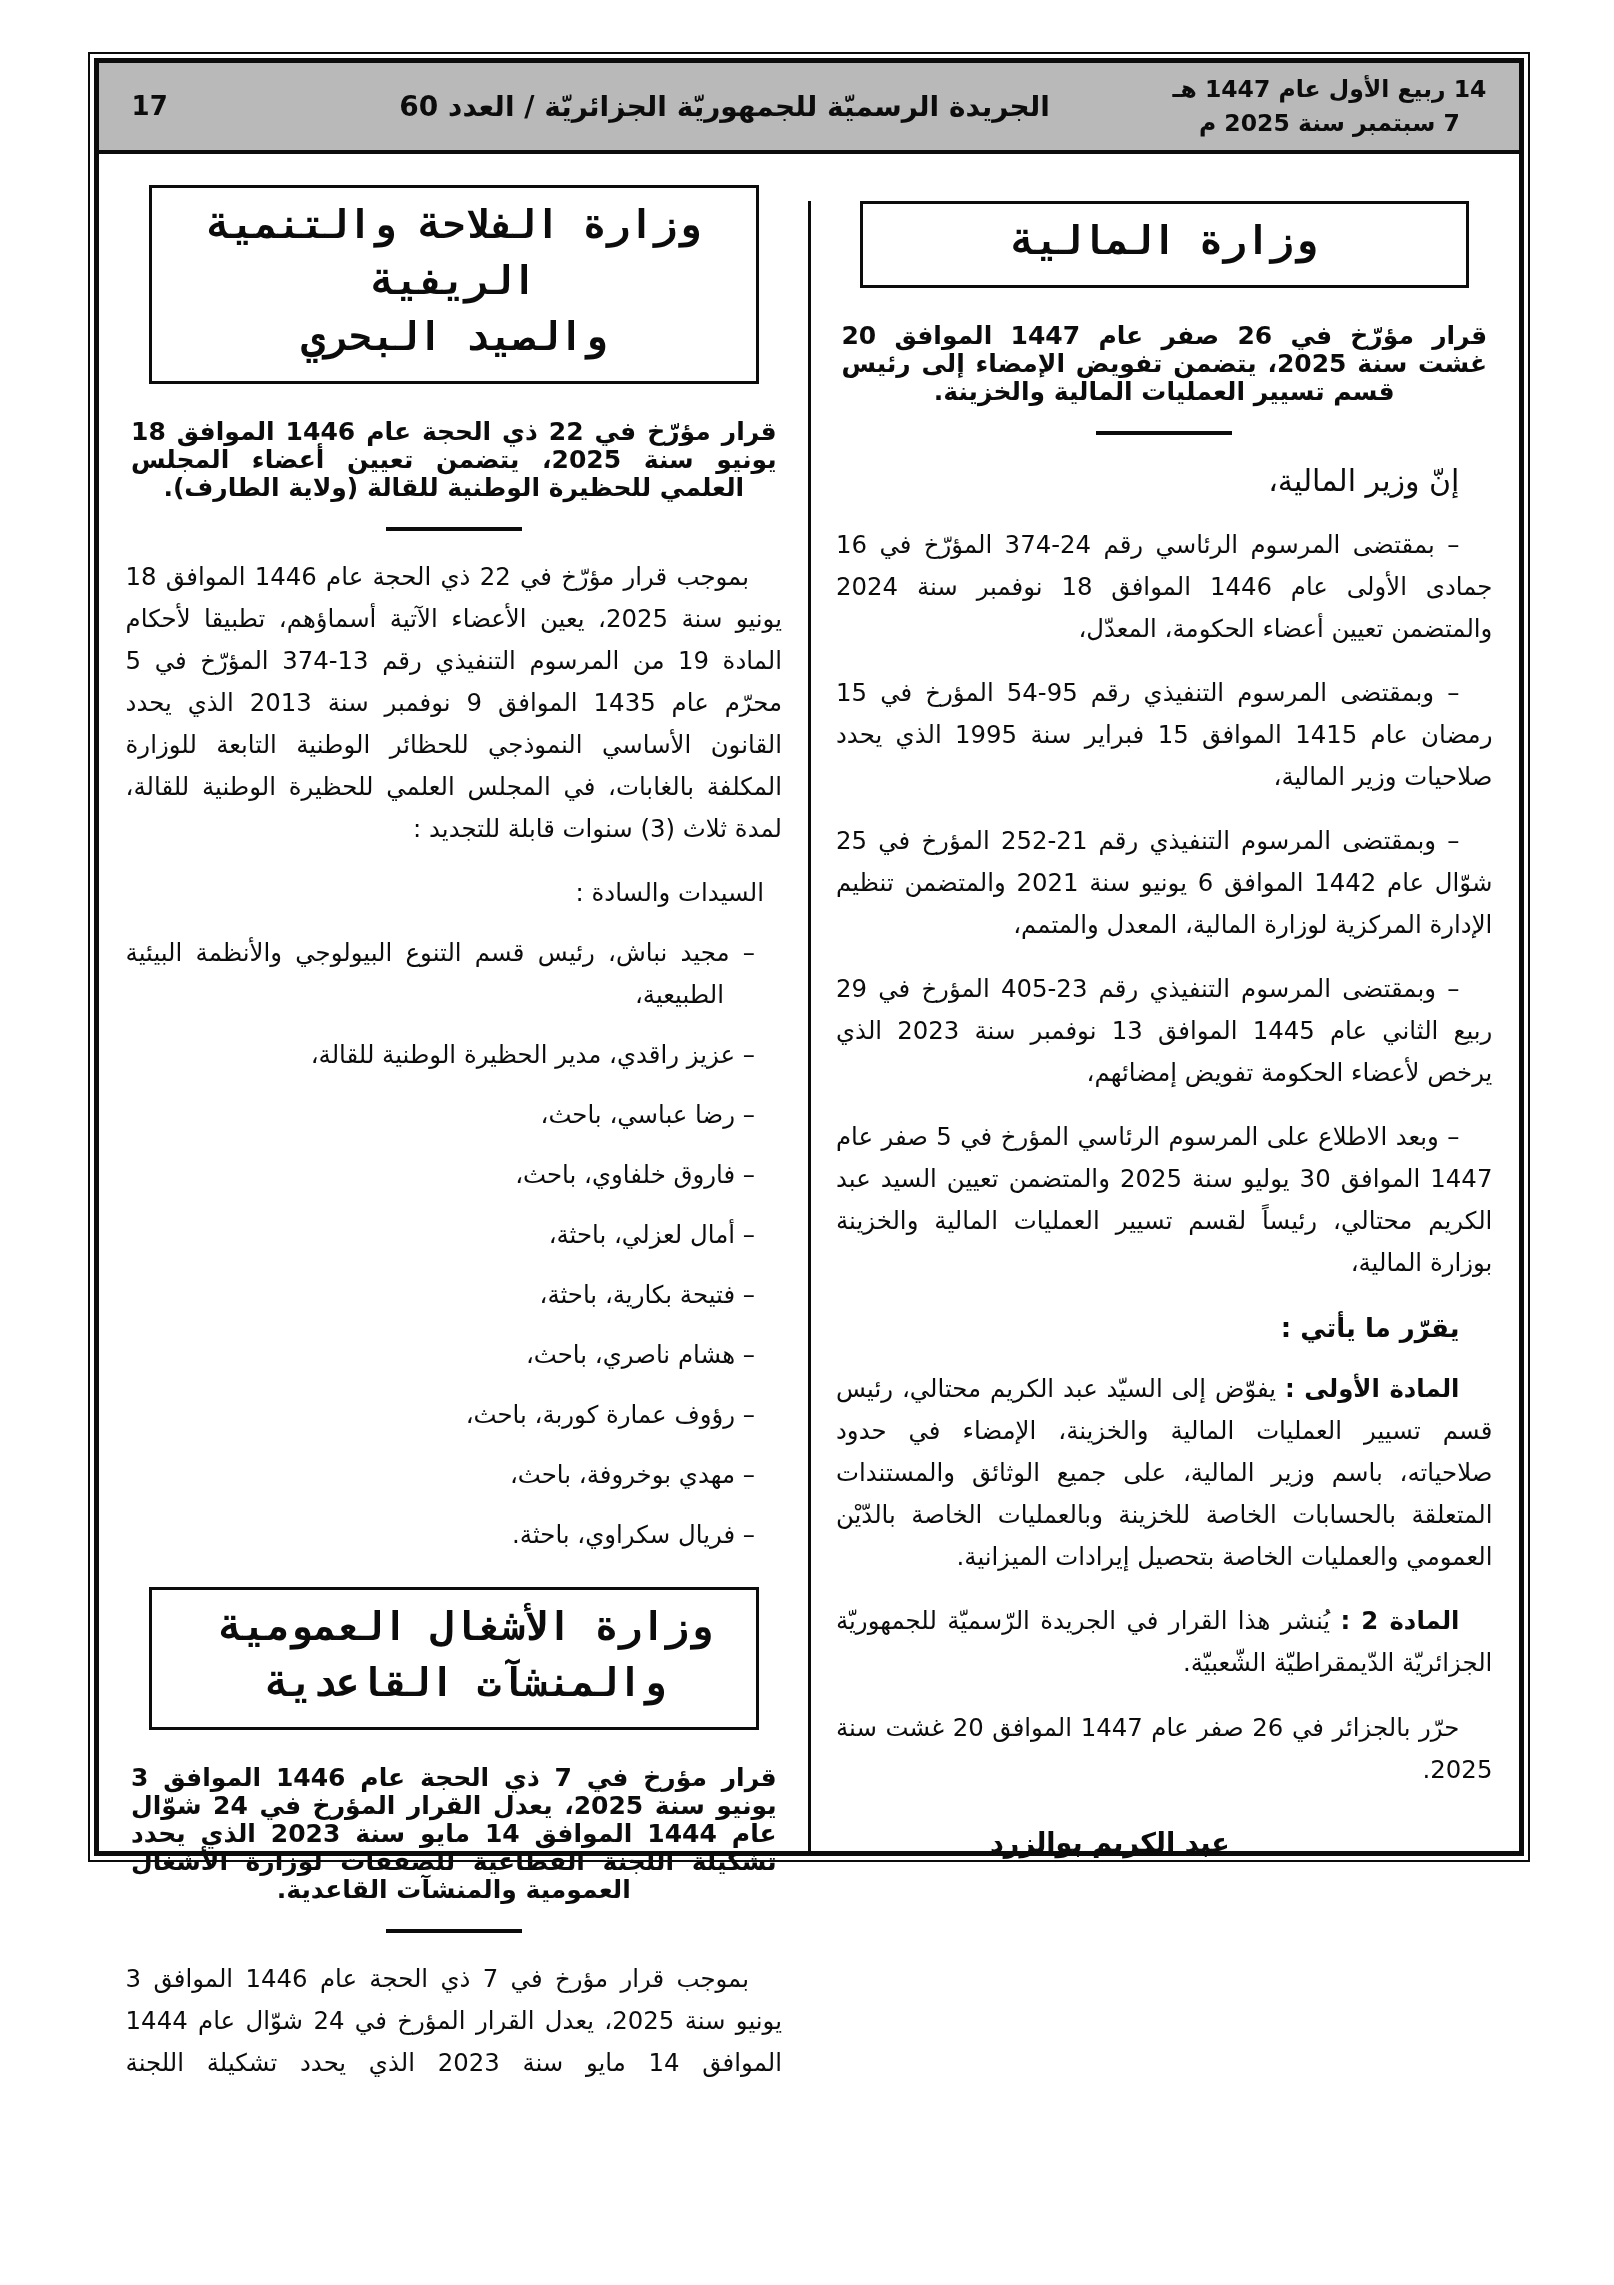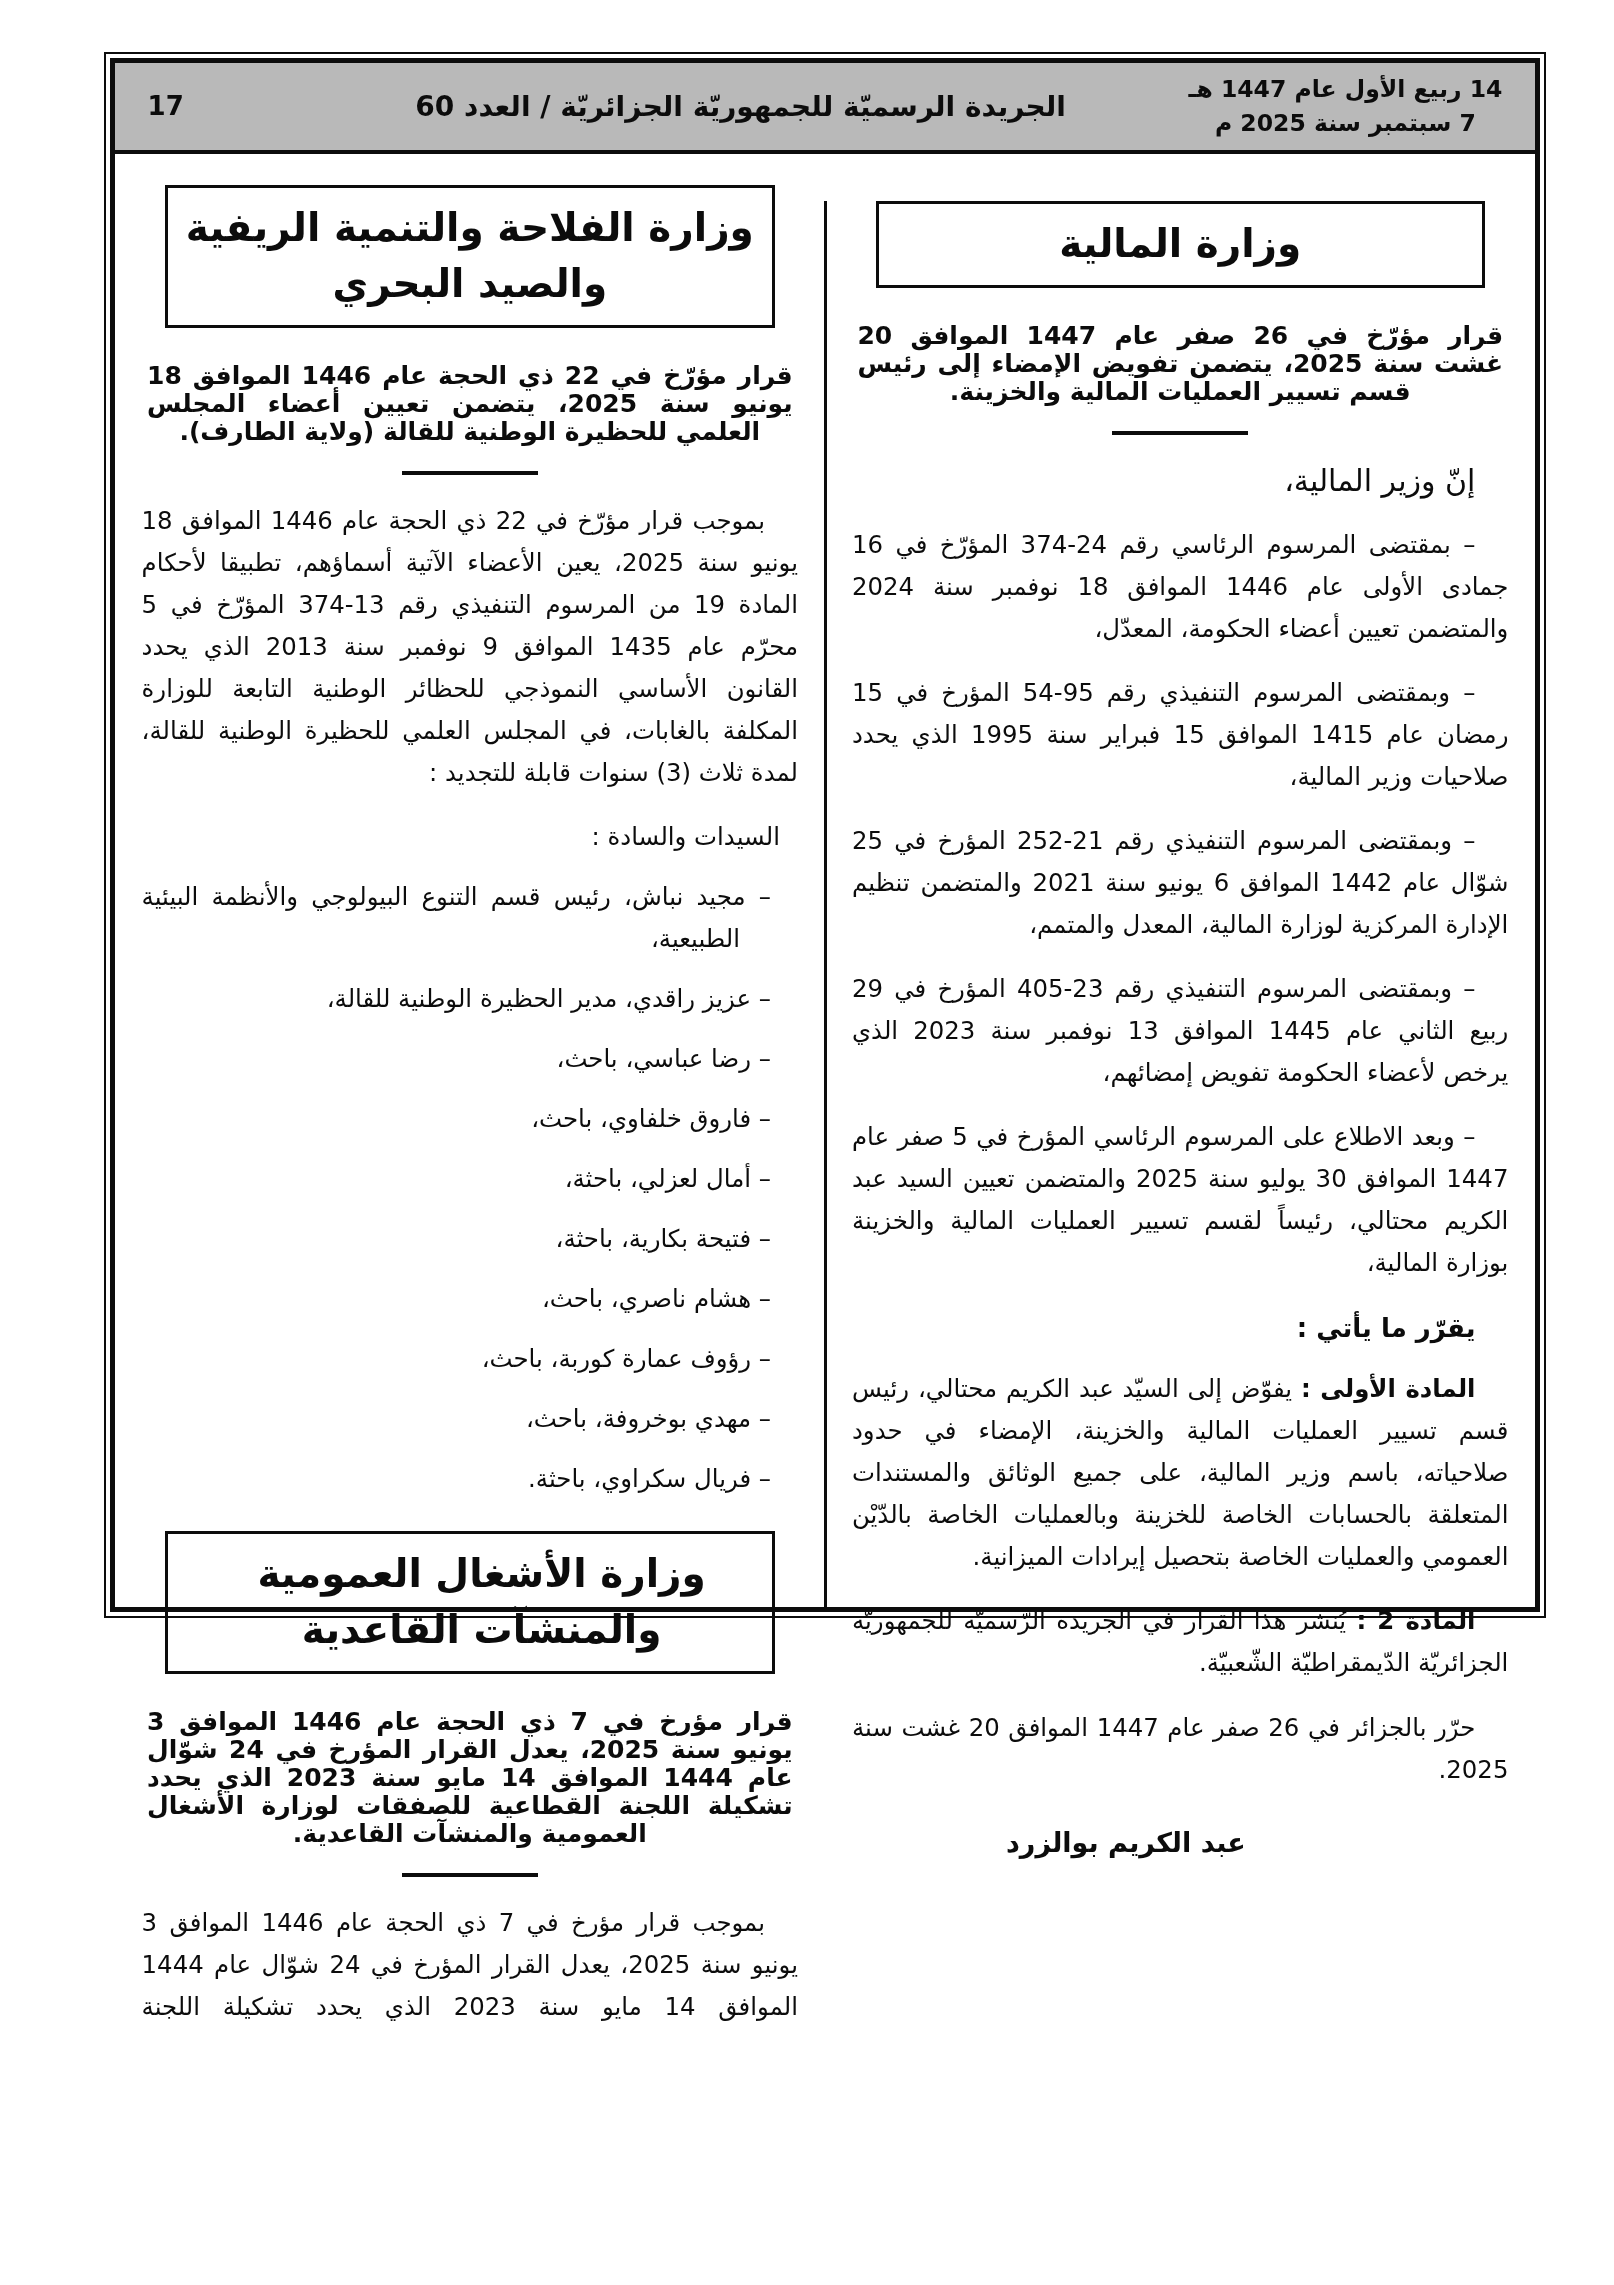--- a/index.html
+++ b/index.html
@@ -7,25 +7,24 @@
     position:relative;
     width:1615px; height:2285px;
     background:#ffffff;
     direction:rtl;
     font-family:"DejaVu Sans", sans-serif;
     color:#0c0c0c;
     overflow:hidden;
   }
   .frame {
     position:absolute; top:52px; left:89px;
-    width:1442px; height:1566px;
+    width:1442px; height:1810px;
     border:2.7px solid #0c0c0c;
     padding:3.6px;
     box-sizing:border-box;
-    margin-left:16px;
   }
   .frame-inner {
     width:100%; height:100%;
     box-sizing:border-box;
     border:5.4px solid #0c0c0c;
     display:flex; flex-direction:column;
     background:#ffffff;
   }
   .header-band {
     flex:0 0 auto;
@@ -48,20 +47,21 @@
   .col-finance { padding-top:47px; }
   .col-agri { padding-top:31px; }
   .ministry-box {
     border:3.6px solid #0c0c0c;
     margin:0 23.5px;
     padding:12.7px 5.4px;
     text-align:center;
     font-weight:bold;
     font-size:39px;
     line-height:56px;
+    font-family:Liberation Mono, monospace;
   }
   .ministry-box.second { margin-top:31px;padding-left:29px; }
   .intro {
     font-weight:bold;
     font-size:25px; line-height:28px;
     text-align:justify; text-align-last:center;
     margin:34px 5.4px 0;
   }
   .sep { width:136px; height:3.6px; background:#0c0c0c; margin:25px auto; }
   .opening { font-size:30px; line-height:42px; text-indent:33px; margin:23.5px 0 20px; }

